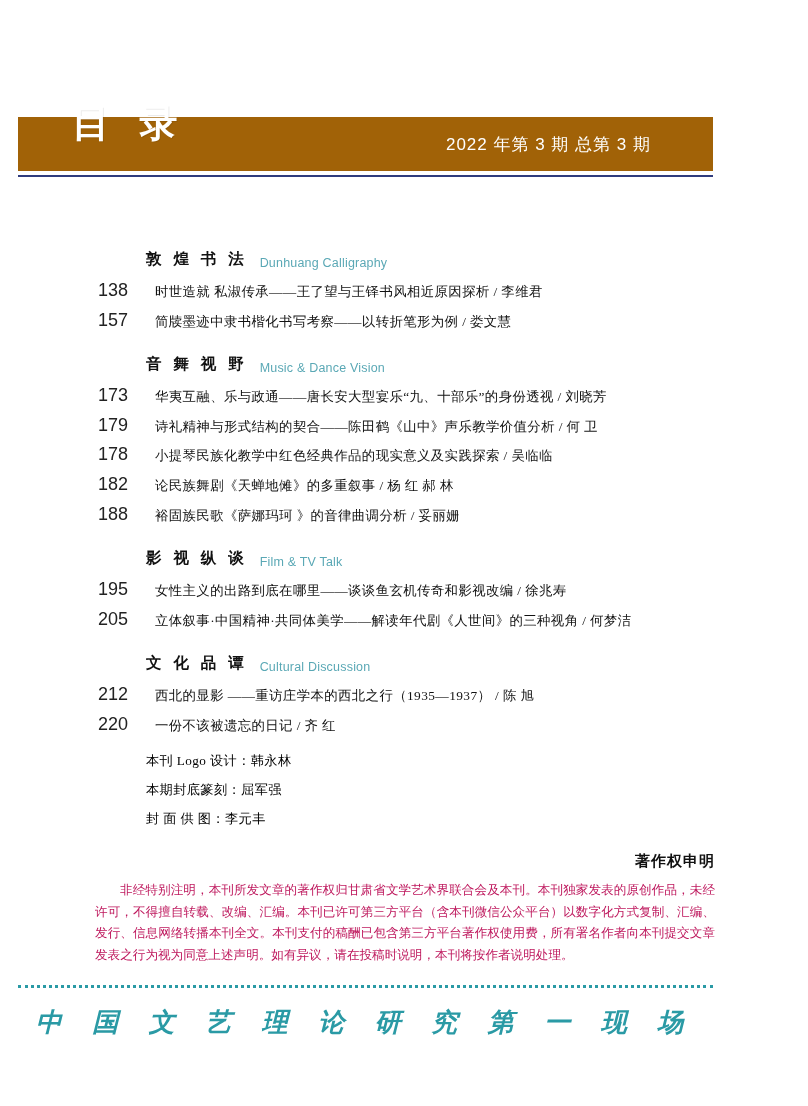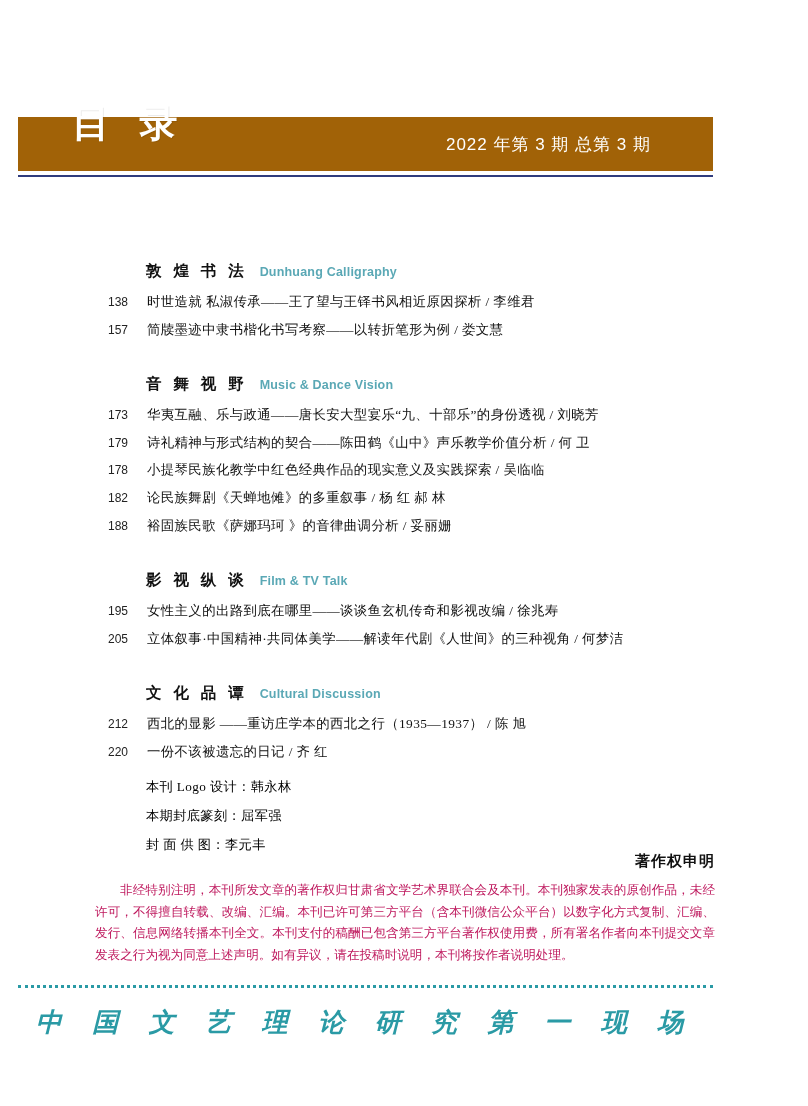--- a/index.html
+++ b/index.html
@@ -65,51 +65,51 @@
   
   .toc {
     position: absolute;
     left: 18px;
     top: 245px;
     width: 700px;
   }
 
   .section-head {
     display: flex;
-    align-items: center;
-    margin: 16px 0 10px 0;
+    align-items: flex-end;
+    margin: 4px 0 10px 0;
     padding-left: 128px;
   }
   .section-head .cn {
     font-family: "Liberation Serif", "DejaVu Serif", serif;
     font-weight: bold;
     font-size: 15.5px;
     letter-spacing: 4px;
     color: #111111;
   }
   .section-head .en {
     font-family: "Liberation Sans", sans-serif;
     font-size: 12.5px;
-    font-weight: bold;
+    font-weight: normal;
     color: #5aa8b5;
     margin-left: 12px;
     letter-spacing: 0.2px;
   }
 
   .entry {
     display: flex;
     align-items: baseline;
     margin-bottom: 7.5px;
   }
   .entry .page-no {
     width: 110px;
     text-align: right;
-    padding-right: 19px;
+    padding-right: 27px;
     font-family: "Liberation Sans", sans-serif;
-    font-size: 12px;
+    font-size: 18px;
     color: #222222;
     flex: none;
   }
   .entry .title {
     font-family: "Liberation Serif", "DejaVu Serif", serif;
     font-size: 13.4px;
     color: #111111;
     letter-spacing: 0.4px;
     line-height: 1.5;
   }

